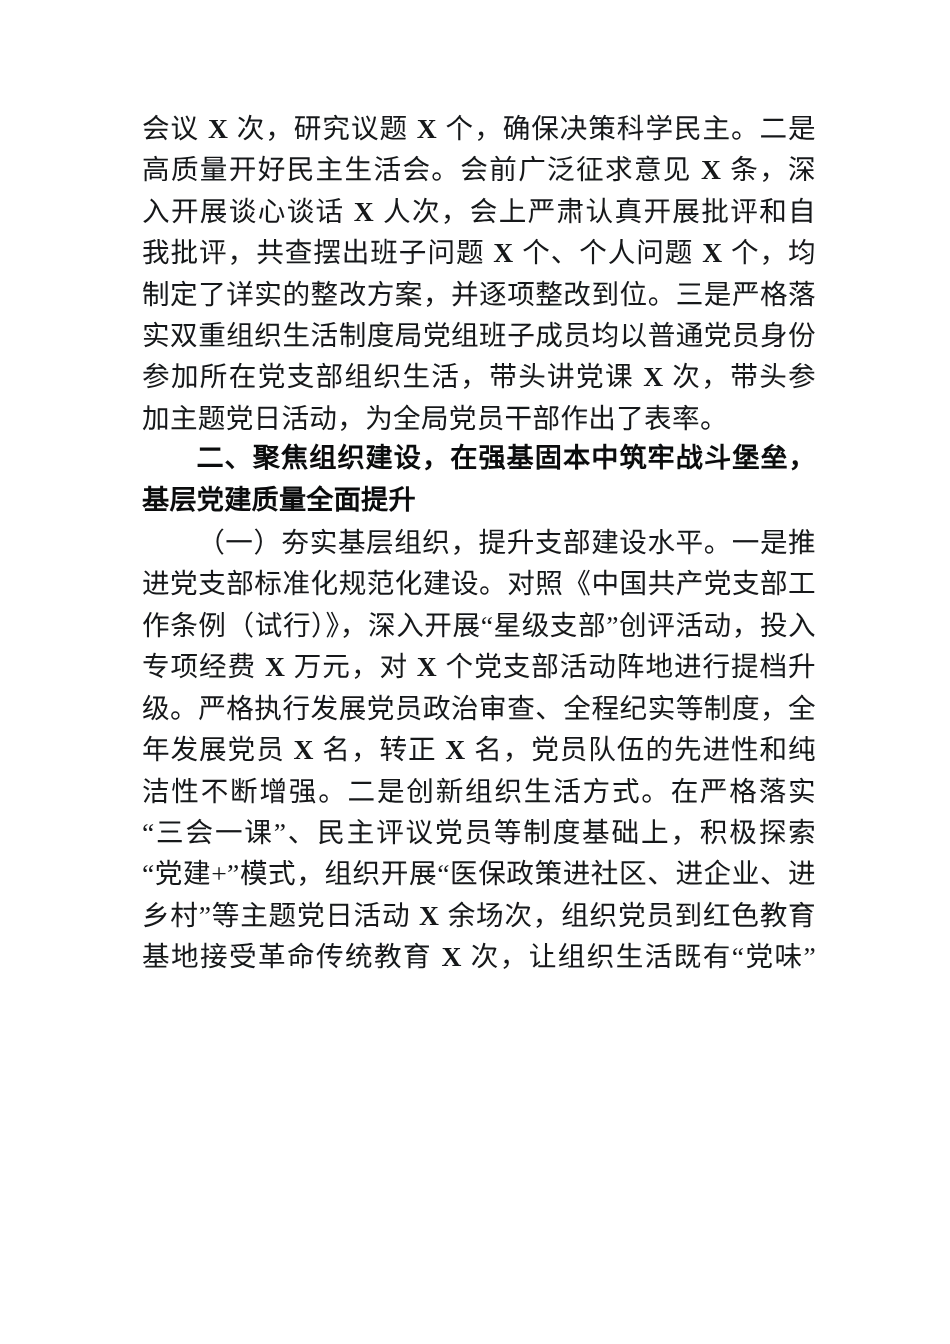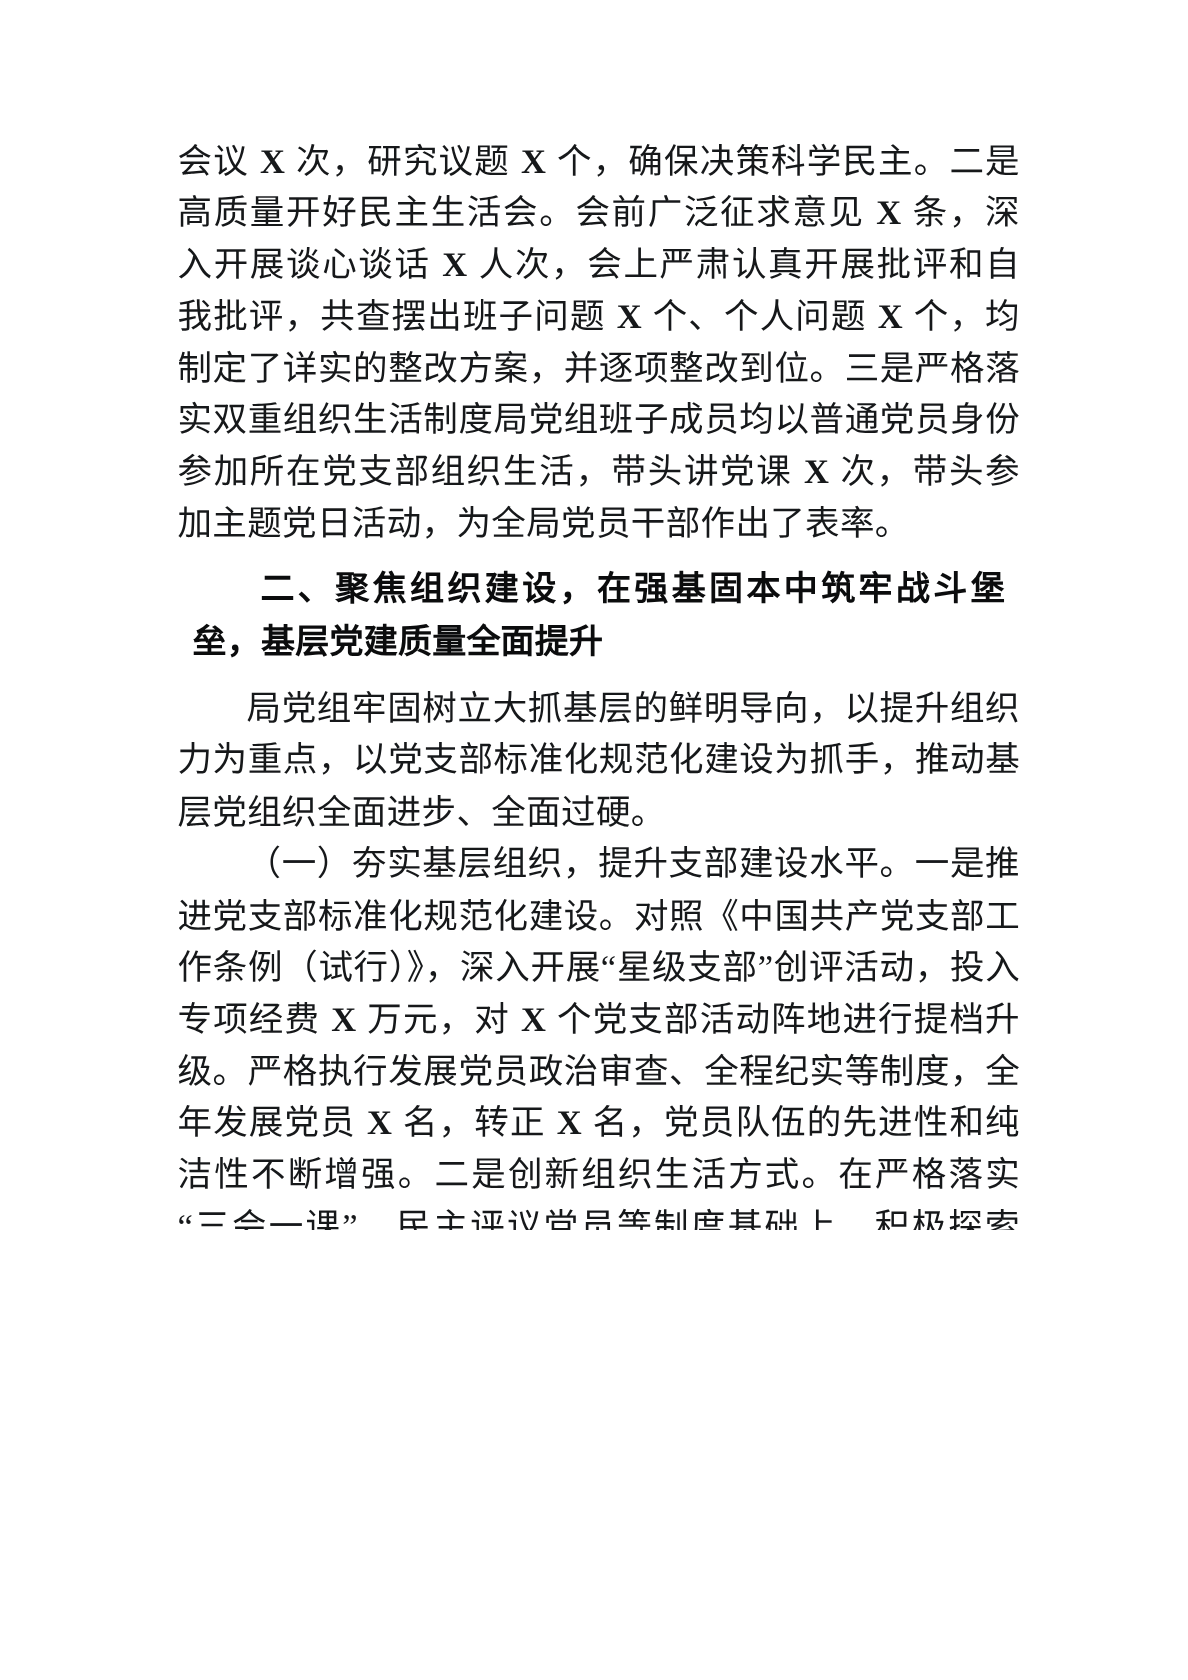--- a/index.html
+++ b/index.html
@@ -40,29 +40,29 @@
     font-weight: 400;
     -webkit-font-smoothing: antialiased;
   }
 
   .para.indent {
     text-indent: 2em;
   }
 
   
   .heading {
-    font-family: Liberation Serif, serif;
+    font-family: Liberation Mono, monospace;
     font-size: 27.2px;
     line-height: 41.4px;
     color: #0b0c0d;
     font-weight: 700;
     text-align: justify;
     text-justify: inter-ideograph;
     text-indent: 2em;
-    margin: 12px;
+    margin: 0;
     letter-spacing: 0.2px;
   }
 
   
   .ph {
     font-family: "Liberation Serif", "DejaVu Serif", serif;
     font-weight: 700;
     letter-spacing: 0;
     padding: 0 1px;
   }
@@ -85,21 +85,20 @@
 <body>
 
 <div class="page">
 
   <div class="text-column">
 
     <p class="para">会议 <span class="ph">X</span> 次，研究议题 <span class="ph">X</span> 个，确保决策科学民主。二是高质量开好民主生活会。会前广泛征求意见 <span class="ph">X</span> 条，深入开展谈心谈话 <span class="ph">X</span> 人次，会上严肃认真开展批评和自我批评，共查摆出班子问题 <span class="ph">X</span> 个、个人问题 <span class="ph">X</span> 个，均制定了详实的整改方案，并逐项整改到位。三是严格落实双重组织生活制度局党组班子成员均以普通党员身份参加所在党支部组织生活，带头讲党课 <span class="ph">X</span> 次，带头参加主题党日活动，为全局党员干部作出了表率。</p>
 
     <h2 class="heading">二、聚焦组织建设，在强基固本中筑牢战斗堡垒，基层党建质量全面提升</h2>
 
-    <p class="para indent">局党组牢固树立大抓基层的鲜明导向，以提升组织力为重点，以党支部标准化规范化建设为抓手，推动基层党组织全面进步、全面过硬。</p>
 
     <p class="para indent">（一）夯实基层组织，提升支部建设水平。一是推进党支部标准化规范化建设。对照《中国共产党支部工作条例（试行）》，深入开展“星级支部”创评活动，投入专项经费 <span class="ph">X</span> 万元，对 <span class="ph">X</span> 个党支部活动阵地进行提档升级。严格执行发展党员政治审查、全程纪实等制度，全年发展党员 <span class="ph">X</span> 名，转正 <span class="ph">X</span> 名，党员队伍的先进性和纯洁性不断增强。二是创新组织生活方式。在严格落实“三会一课”、民主评议党员等制度基础上，积极探索“党建+”模式，组织开展“医保政策进社区、进企业、进乡村”等主题党日活动 <span class="ph">X</span> 余场次，组织党员到红色教育基地接受革命传统教育 <span class="ph">X</span> 次，让组织生活既有“党味”又有“鲜味”。三是强化党员教育管理。依托学习强国、干部网络学院等平台，加强对党员的日常教育。设立“党员先锋岗”“党员责任区”<span class="ph">X</span> 个，引导党员在医保服务窗口、基金监管一线亮身份、作承诺当先锋，在应急处突等急难险重任务中，组建党员突击队 <span class="ph">X</span> 支，让党旗在医保事业第一线高高飘扬。</p>
 
   </div>
 
   <div class="page-number">3</div>
 
 </div>
 
 </body></html>

